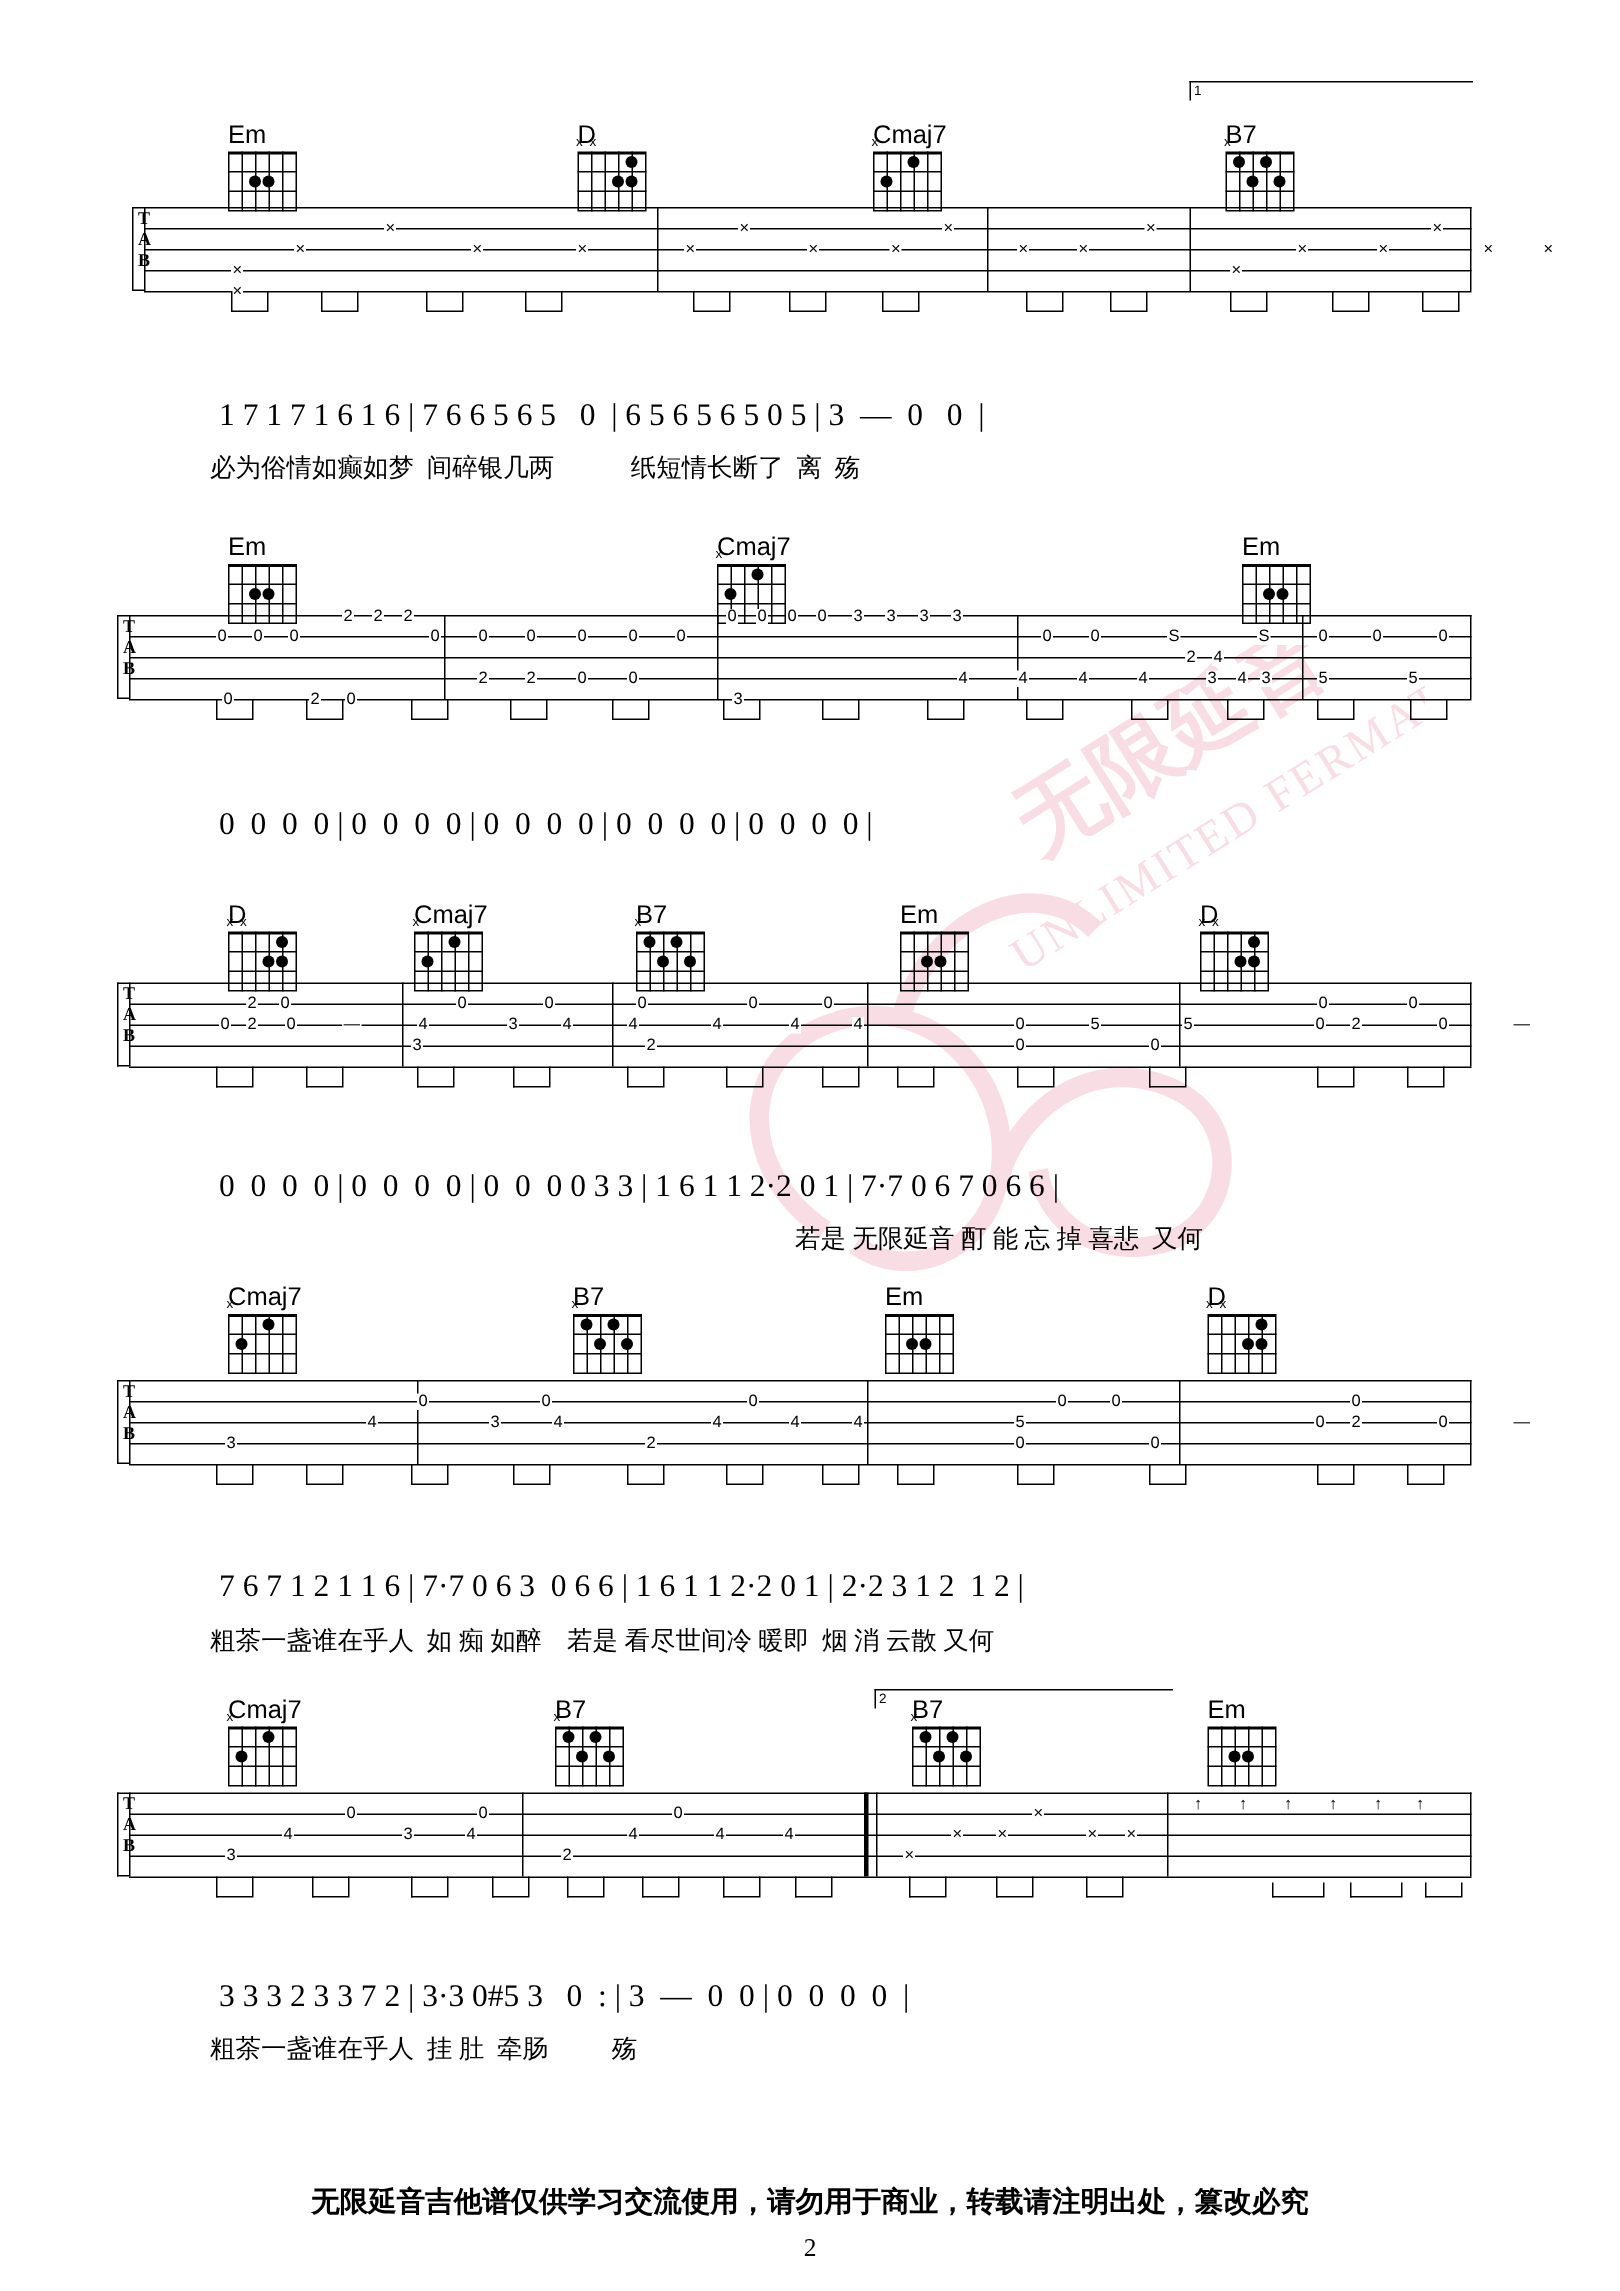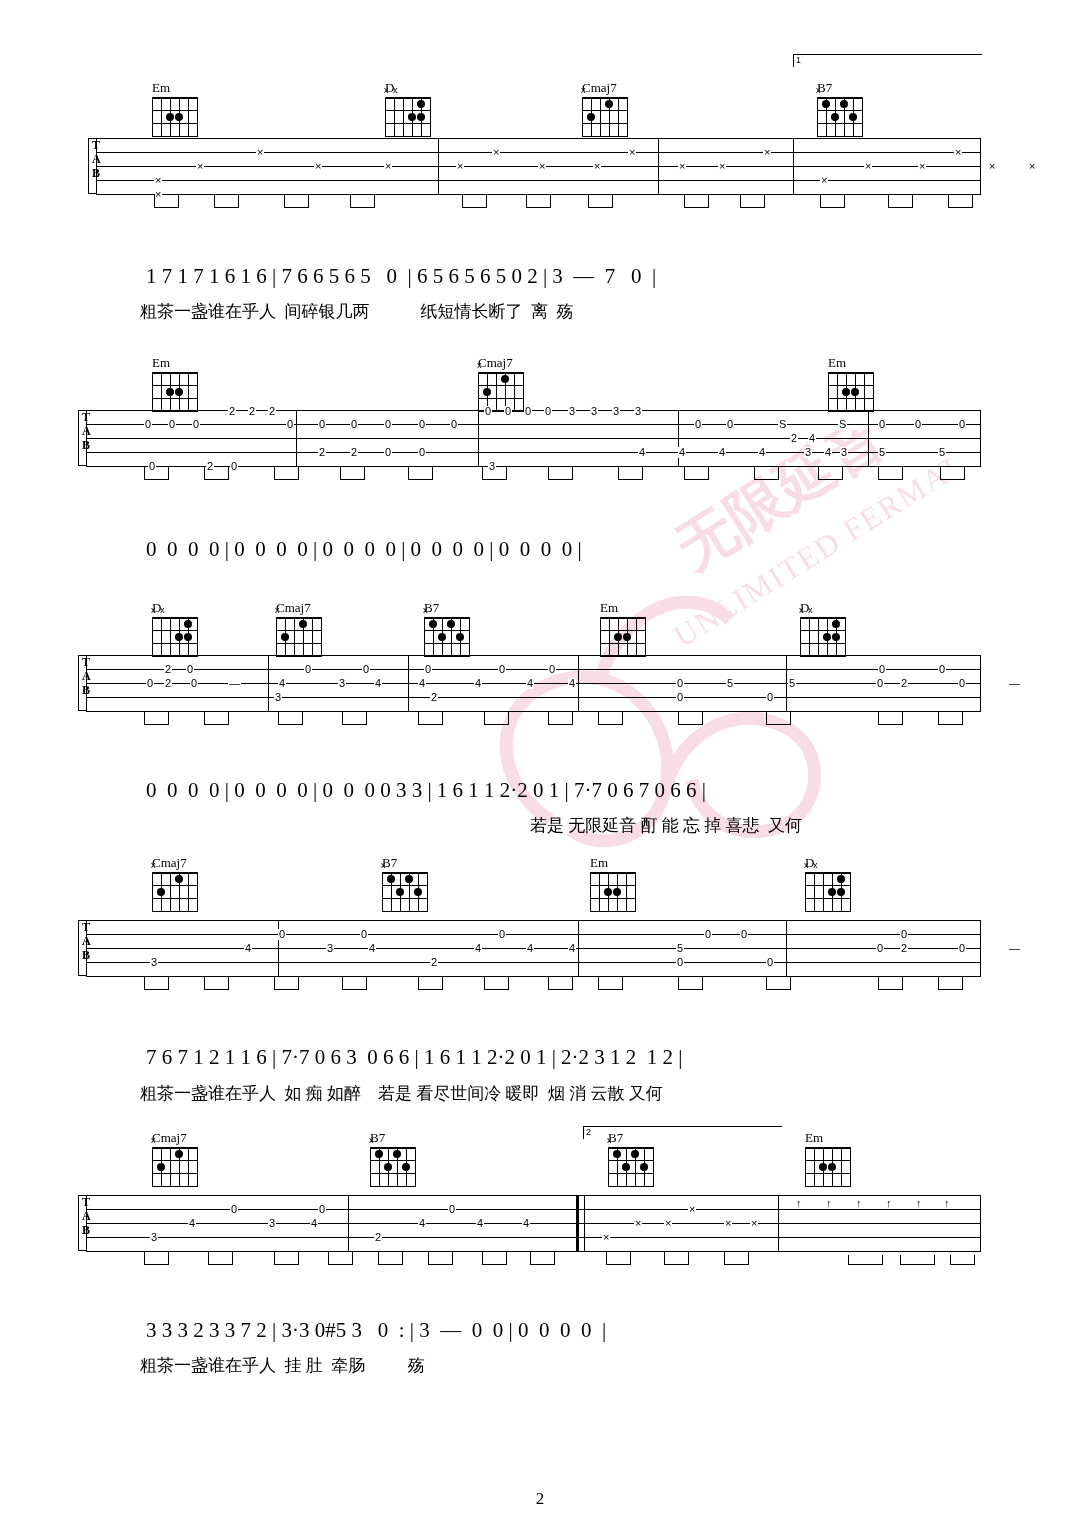--- a/index.html
+++ b/index.html
@@ -21,22 +21,22 @@
     opacity:.5;
   }
   .watermark svg{width:100%;height:100%;}
 
   
   .system{position:absolute;left:0;top:0;width:1080px;}
 
   
   .chord{position:absolute;width:60px;}
   .chord .cname{
-    font-family:Liberation Serif, serif;
-    font-size:13px;color:#000;margin-bottom:1px;white-space:nowrap;
+    font-family:Liberation Sans, sans-serif;
+    font-size:17px;color:#000;margin-bottom:1px;white-space:nowrap;
   }
   .grid{position:relative;width:46px;height:40px;}
   .grid .gbox{
     position:absolute;left:0;top:0;width:46px;height:40px;
     border:1px solid #000;border-top:2px solid #000;box-sizing:border-box;
   }
   .grid .v{position:absolute;top:0;width:1px;height:40px;background:#000;}
   .grid .h{position:absolute;left:0;width:46px;height:1px;background:#000;}
   .dot{position:absolute;width:8px;height:8px;border-radius:50%;background:#000;}
   .mark{position:absolute;top:-11px;font-size:9px;font-family:"Liberation Sans",sans-serif;line-height:9px;}
@@ -244,22 +244,22 @@
       <div class="hook" style="left:732px;top:13px;width:24px;"></div>
       <div class="stem" style="left:756px;top:0;height:14px;"></div>
       <div class="stem" style="left:800px;top:0;height:14px;"></div>
       <div class="hook" style="left:800px;top:13px;width:24px;"></div>
       <div class="stem" style="left:824px;top:0;height:14px;"></div>
       <div class="stem" style="left:860px;top:0;height:14px;"></div>
       <div class="hook" style="left:860px;top:13px;width:24px;"></div>
       <div class="stem" style="left:884px;top:0;height:14px;"></div>
     </div>
 
-    <div class="melody" style="left:146px;top:264px;">1 7 1 7 1 6 1 6 | 7 6 6 5 6 5   0  | 6 5 6 5 6 5 0 2 | 3  —  7   0  |</div>
-    <div class="lyric" style="left:140px;top:300px;">粗茶一盏谁在乎人  间碎银几两            纸短情长断了  离  殇</div>
+    <div class="melody" style="left:146px;top:264px;">1 7 1 7 1 6 1 6 | 7 6 6 5 6 5   0  | 6 5 6 5 6 5 0 5 | 3  —  0   0  |</div>
+    <div class="lyric" style="left:140px;top:300px;">必为俗情如癫如梦  间碎银几两            纸短情长断了  离  殇</div>
   </div>
 
   <div class="system">
     <div class="chord" style="left:152px;top:355px;">
       <div class="cname">Em</div>
       <div class="grid">
         <div class="gbox"></div>
         <div class="v" style="left:9px;"></div>
           <div class="v" style="left:18px;"></div>
         <div class="v" style="left:27px;"></div>
@@ -877,15 +877,18 @@
       <div class="stem" style="left:856px;top:4px;height:10px;"></div>
       <div class="hook" style="left:872px;top:13px;width:24px;"></div>
       <div class="stem" style="left:872px;top:4px;height:10px;"></div>
       <div class="stem" style="left:896px;top:4px;height:10px;"></div>
     </div>
 
     <div class="melody" style="left:146px;top:1318px;">3 3 3 2 3 3 7 2 | 3·3 0#5 3   0  : | 3  —  0  0 | 0  0  0  0  |</div>
     <div class="lyric" style="left:140px;top:1354px;">粗茶一盏谁在乎人  挂 肚  牵肠          殇</div>
   </div>
 
+  <div class="footer">
+    <span>无限延音吉他谱仅供学习交流使用，请勿用于商业，转载请注明出处，篡改必究</span>
+  </div>
   <div class="pageno">2</div>
 
 </div>
 
 </body></html>

